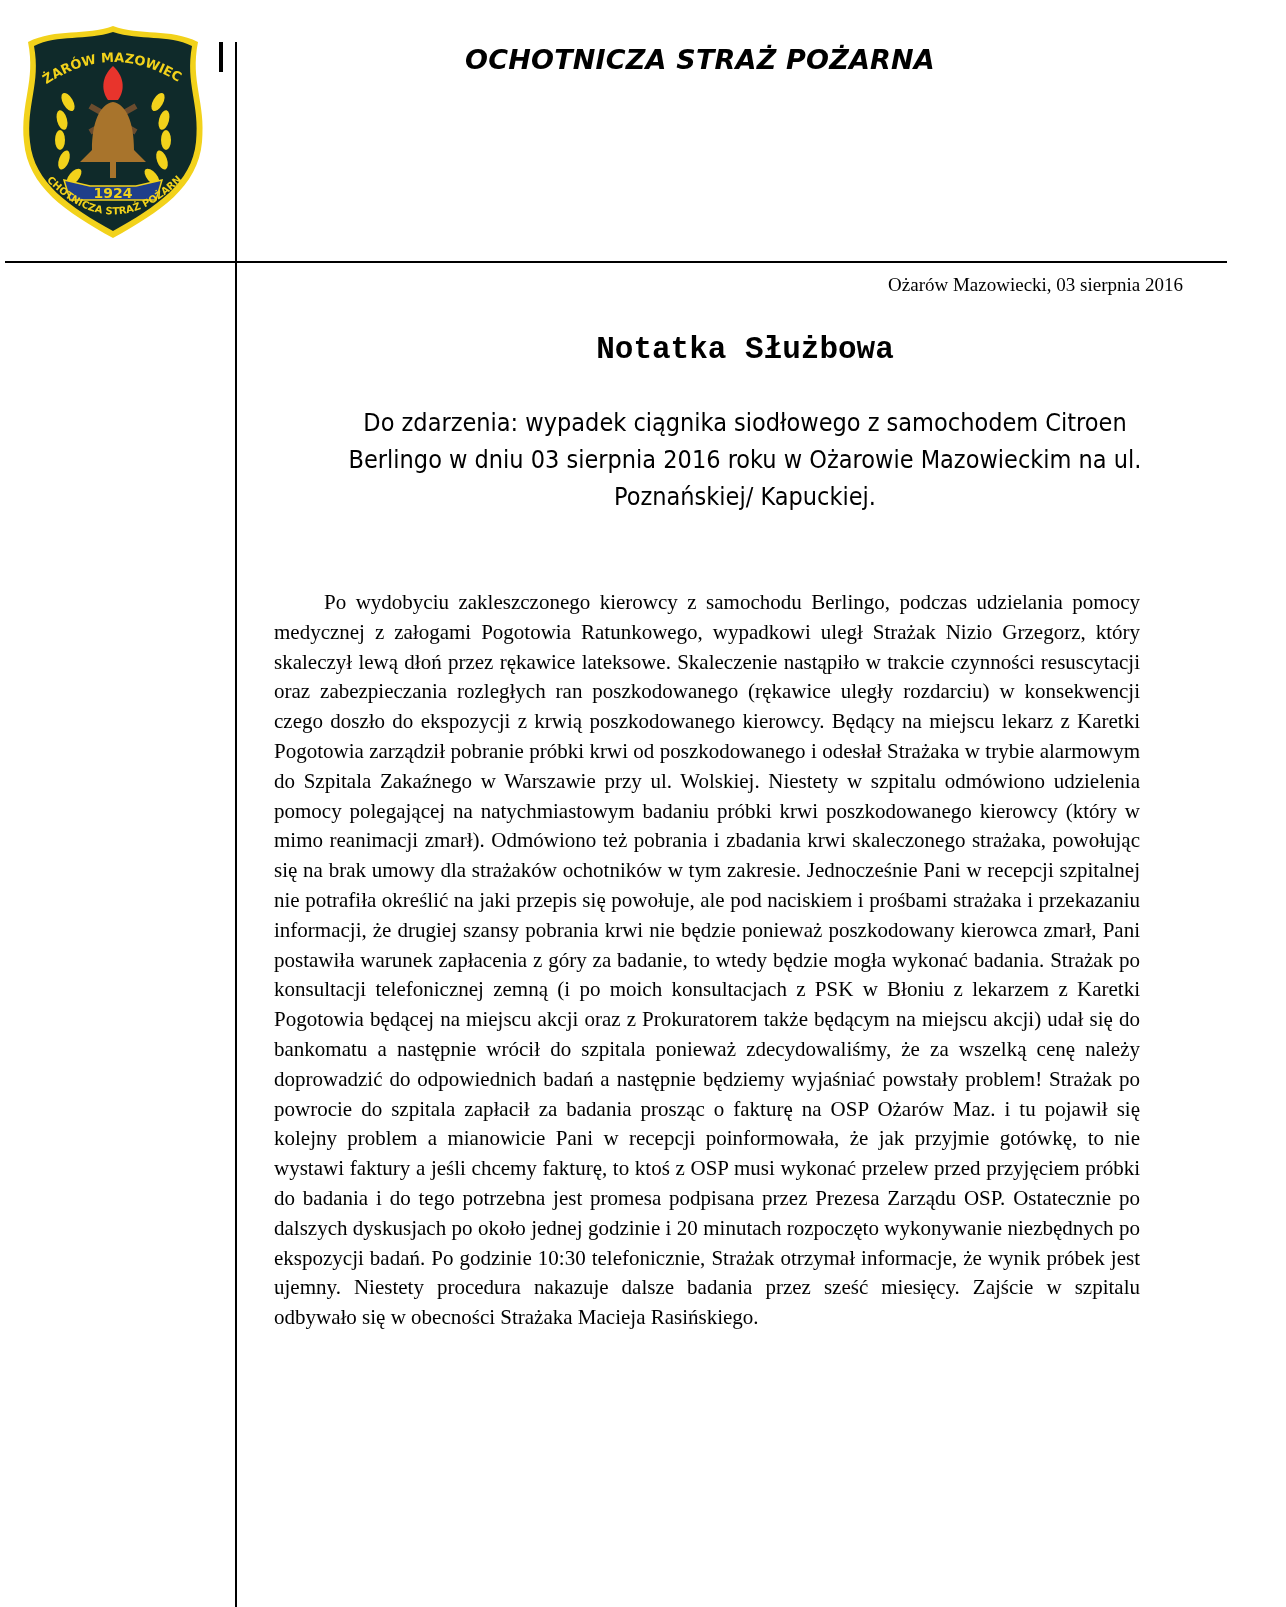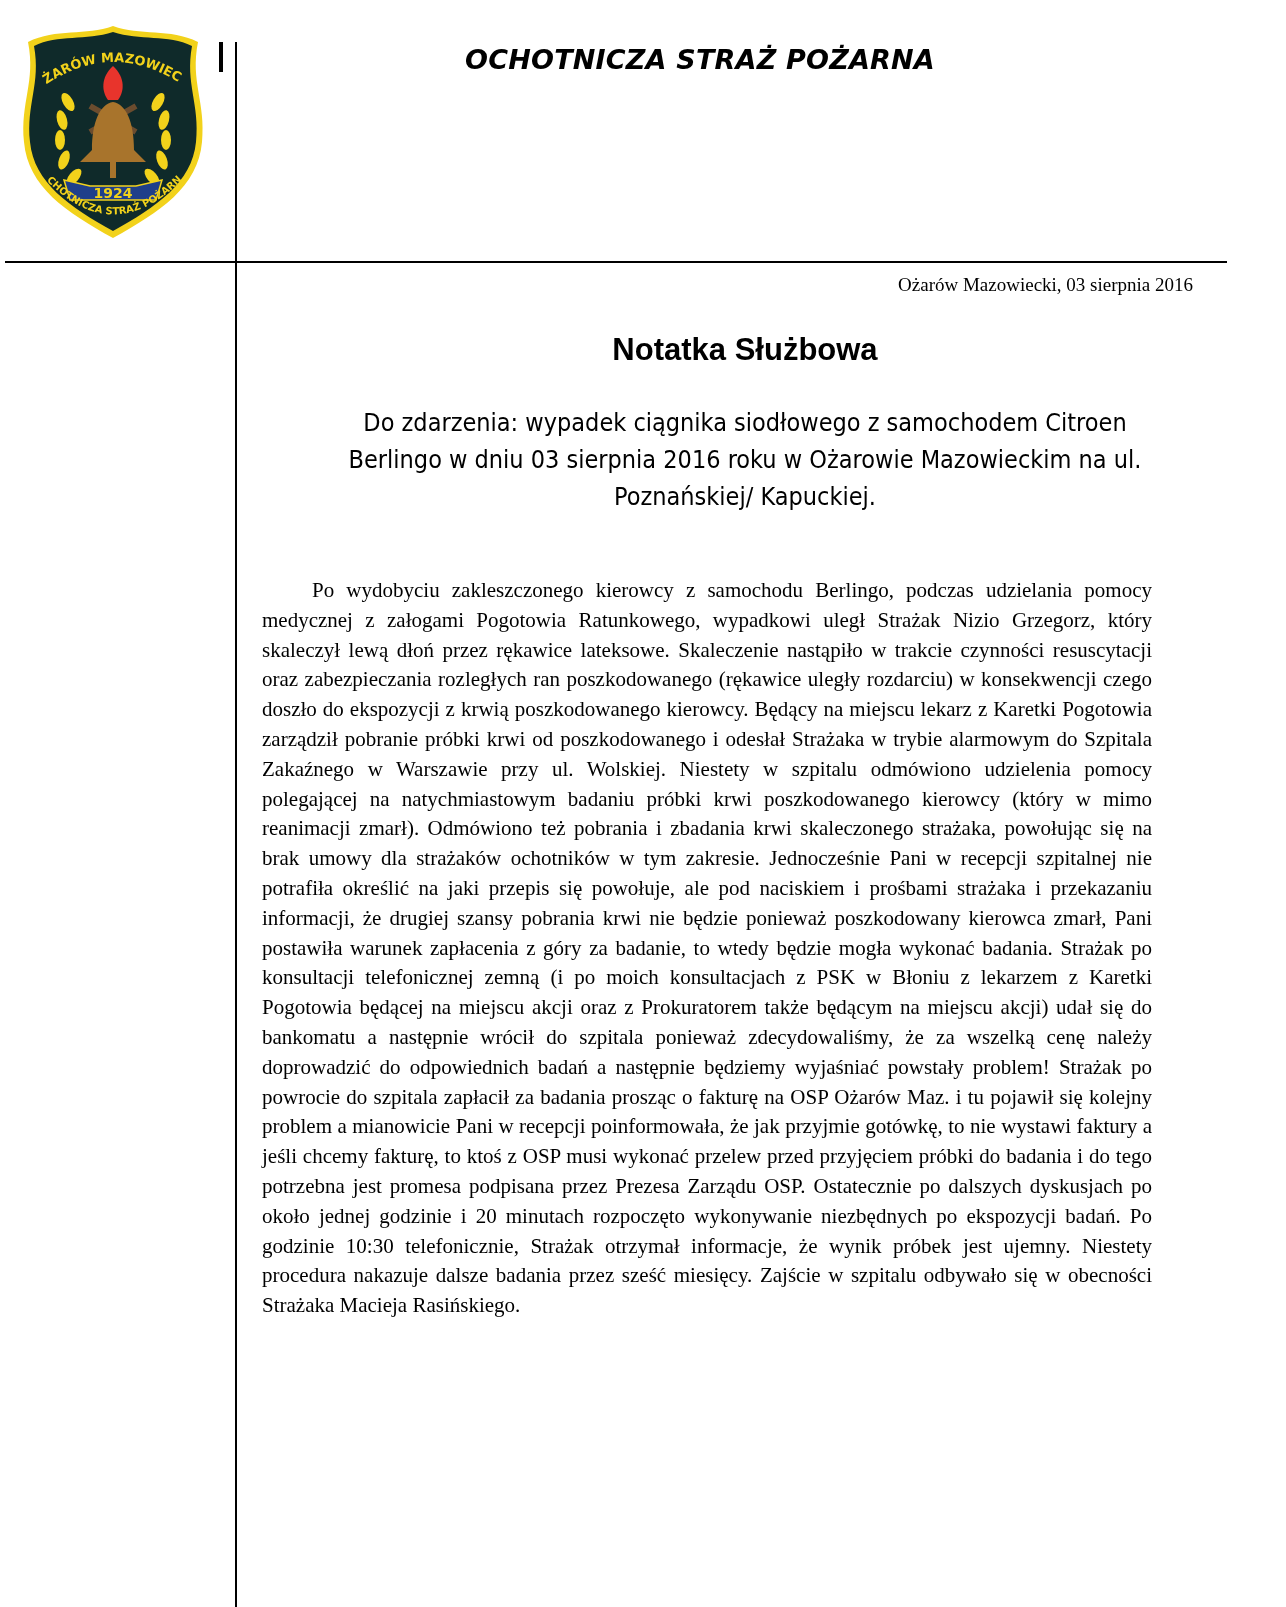--- a/index.html
+++ b/index.html
@@ -10,31 +10,31 @@
 
     .small-bar { position: absolute; left: 219px; top: 42px; width: 4px; height: 30px; background: #000; }
     .vline { position: absolute; left: 235px; top: 42px; width: 2px; height: 1565px; background: #000; }
     .hline { position: absolute; left: 5px; top: 261px; width: 1222px; height: 2px; background: #000; }
 
     .org-header { position: absolute; left: 420px; top: 44px; width: 560px; text-align: center; }
     .org-name { font-family: "DejaVu Sans", sans-serif; font-weight: bold; font-style: italic; font-size: 27px; line-height: 32px; letter-spacing: 0.2px; }
     .org-line { font-family: "DejaVu Sans", sans-serif; font-style: italic; font-size: 17px; line-height: 25px; font-variant: small-caps; }
     .org-line span { margin: 0 14px; }
 
-    .date { position: absolute; right: 93px; top: 272px; font-family: "Liberation Serif", serif; font-size: 19px; line-height: 26px; }
+    .date { position: absolute; right: 103px; top: 272px; font-family: "Liberation Serif", serif; font-size: 19px; line-height: 26px; }
 
     .title { position: absolute; left: 240px; width: 1010px; top: 330px; text-align: center;
-             font-family: Liberation Sans, sans-serif; font-weight: bold; font-size: 31px; line-height: 40px; }
+             font-family: Liberation Mono, monospace; font-weight: bold; font-size: 31px; line-height: 40px; }
 
     .subject { position: absolute; left: 330px; width: 830px; top: 404px; text-align: center;
                font-family: "DejaVu Sans", sans-serif; font-size: 25px; line-height: 37px; font-stretch: condensed; }
 
     .body-text { position: absolute; left: 262px; width: 890px; top: 576px;
                  font-family: "Liberation Serif", serif; font-size: 21px; line-height: 29.8px; text-align: justify; }
-    .body-text p { margin: 0; text-indent: 50px; }
+    .body-text p { margin: 12px; text-indent: 50px; }
   </style>
 </head>
 <body>
 
 <div class="logo">
   <svg viewBox="0 0 186 220">
     <path d="M93 4 C120 14 150 6 178 20 C170 60 186 80 182 120 C178 165 140 190 93 216 C46 190 8 165 4 120 C0 80 16 60 8 20 C36 6 66 14 93 4 Z" fill="#f2d21b"></path>
     <path d="M93 10 C120 19 148 12 172 24 C165 62 180 82 176 120 C172 161 136 185 93 209 C50 185 14 161 10 120 C6 82 21 62 14 24 C38 12 66 19 93 10 Z" fill="#0f2a2a"></path>
     <path id="topArc" d="M30 60 Q93 20 158 60" fill="none"></path>
     <text font-family="DejaVu Sans, sans-serif" font-weight="bold" font-size="13" fill="#f2d21b"><textPath href="#topArc" startOffset="50%" text-anchor="middle">OŻARÓW MAZOWIECKI</textPath></text>

